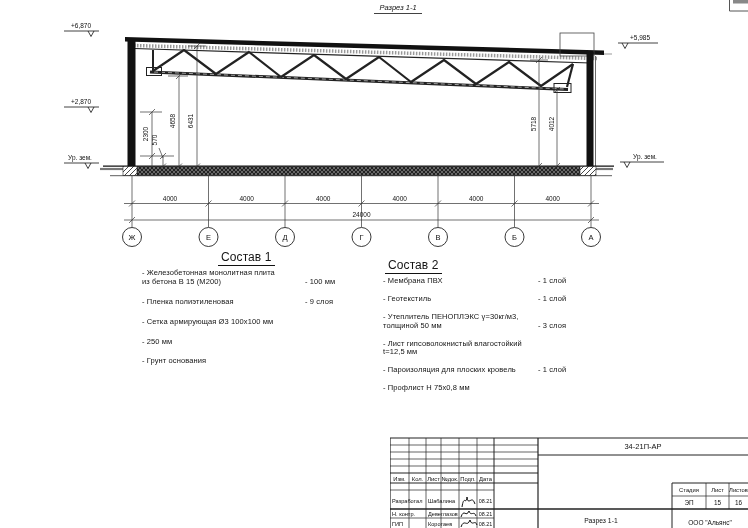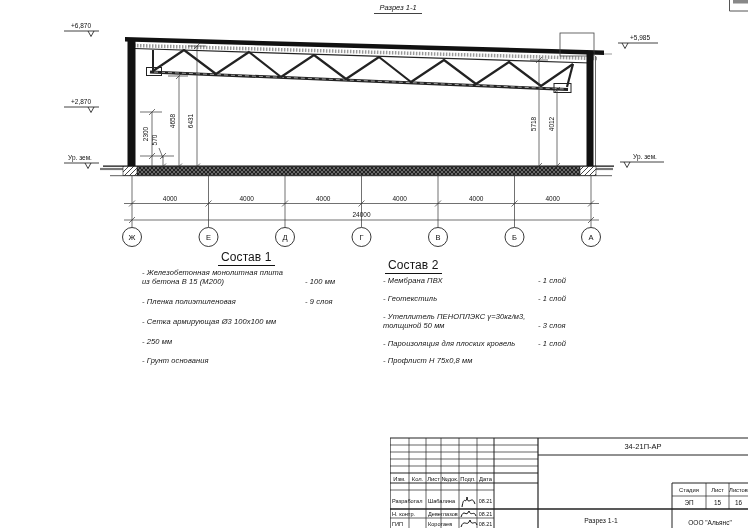--- a/index.html
+++ b/index.html
@@ -6,21 +6,21 @@
   .sheet{position:relative;width:748px;height:528px;background:#ffffff;overflow:hidden;
          font-family:"Liberation Sans",sans-serif;color:#111;padding-left:16px;}
   svg text{font-family:"Liberation Sans",sans-serif;fill:#111;}
   .drawing-svg{position:absolute;left:0;top:0;}
   .tb-svg{position:absolute;left:390px;top:436px;}
   .sostav{position:absolute;font-size:7.5px;line-height:1.18;color:#141414;letter-spacing:0.1px;}
   .sostav .st{font-size:12px;display:inline-block;border-bottom:1px solid #111;
               padding:0 3px 1px 3px;margin-bottom:3px;}
   .s1 .st{margin-left:76px;}
   .s2 .st{margin-left:2px;}
-  .item{display:flex;align-items:flex-end;margin-bottom:11px;font-style:italic;}
+  .item{display:flex;align-items:flex-end;margin-bottom:11px;}
   .s2 .item{margin-bottom:9px;}
   .s2 .item:nth-of-type(7){}
   .nm{white-space:pre-line;width:163px;}
   .s2 .nm{width:155px;}
   .val{white-space:nowrap;}
 </style>
 </head>
 <body>
 
 <div class="sheet">
@@ -209,20 +209,25 @@
     <div class="item">
       <span class="nm">- Геотекстиль</span>
       <span class="val">- 1 слой</span>
     </div>
     <div class="item">
       <span class="nm">- Утеплитель ПЕНОПЛЭКС γ=30кг/м3,
 толщиной 50 мм</span>
       <span class="val">- 3 слоя</span>
     </div>
     <div class="item">
+      <span class="nm">- Лист гипсоволокнистый влагостойкий
+t=12,5 мм</span>
+      <span class="val"></span>
+    </div>
+    <div class="item">
       <span class="nm">- Пароизоляция для плоских кровель</span>
       <span class="val">- 1 слой</span>
     </div>
     <div class="item">
       <span class="nm">- Профлист Н 75х0,8 мм</span>
       <span class="val"></span>
     </div>
   </div>
 
   <svg class="tb-svg" width="358" height="92" viewBox="390 436 358 92">

